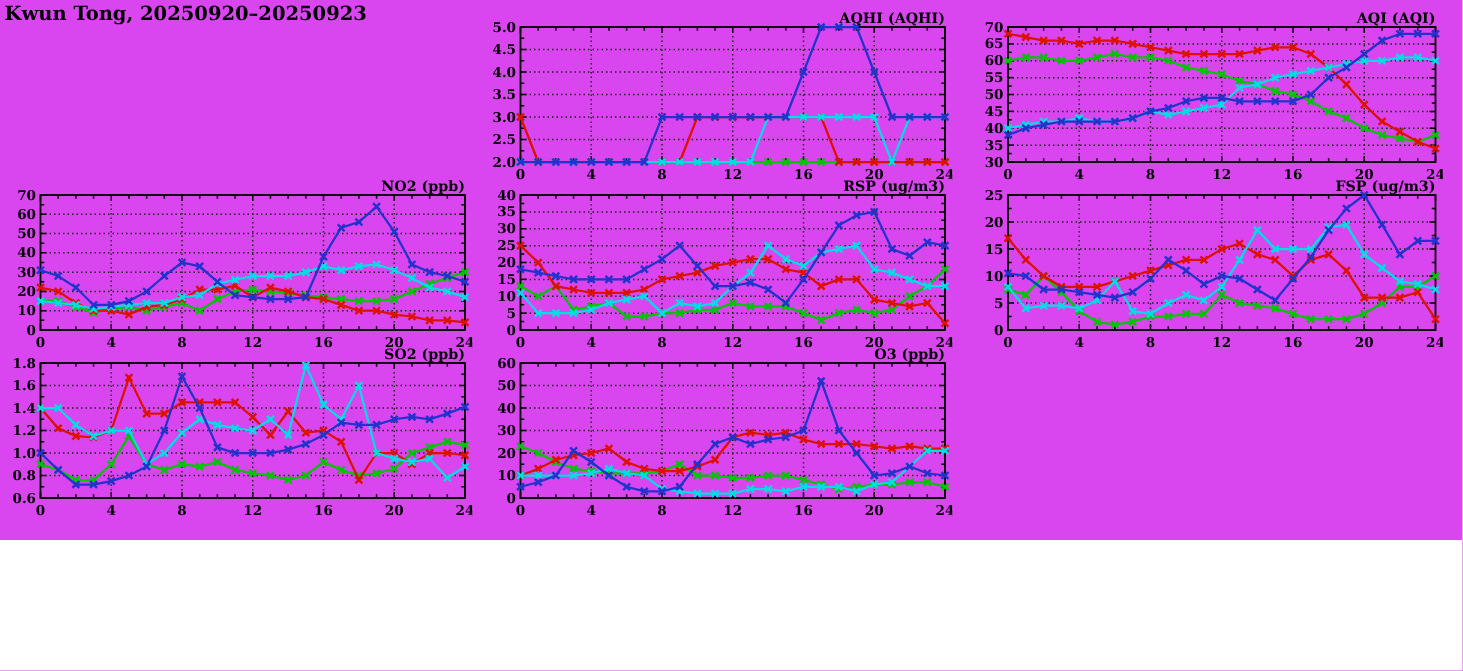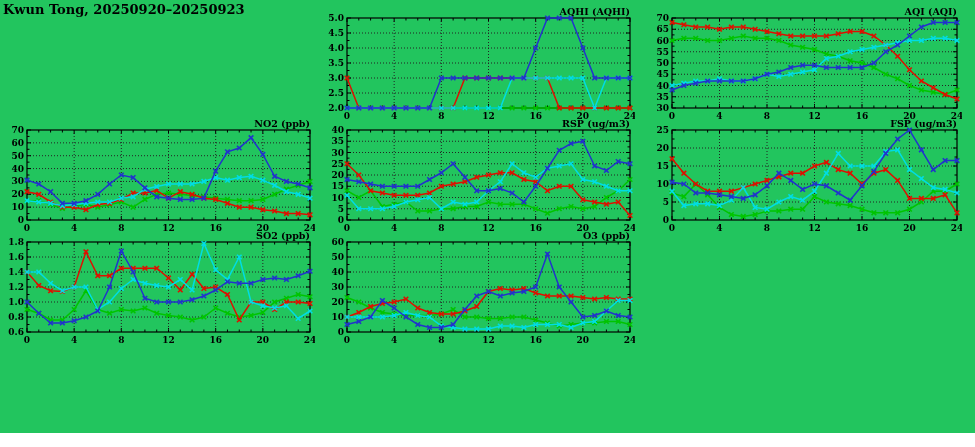--- a/index.html
+++ b/index.html
@@ -1,16 +1,16 @@
 <!DOCTYPE html>
 <html><head>
 <meta charset="utf-8">
 <style>
   html,body{margin:0;padding:0;background:#ffffff;}
-  #app{position:relative;width:975px;height:433px;background:#22c55e;overflow:hidden;
+  #app{position:relative;width:975px;height:360px;background:#d946ef;overflow:hidden;
        font-family:"DejaVu Serif", serif;}
   #page-title{position:absolute;left:3px;top:2px;font-size:13px;font-weight:700;color:#000;
               letter-spacing:0px;white-space:nowrap;}
   .chart{position:absolute;}
   #chart-aqhi{left:323px;top:6px;width:312px;height:116px;}
   #chart-aqi {left:648px;top:6px;width:314px;height:116px;}
   #chart-no2 {left:3px;  top:118px;width:312px;height:116px;}
   #chart-rsp {left:323px;top:118px;width:312px;height:116px;}
   #chart-fsp {left:648px;top:118px;width:314px;height:116px;}
   #chart-so2 {left:3px;  top:230px;width:312px;height:116px;}

